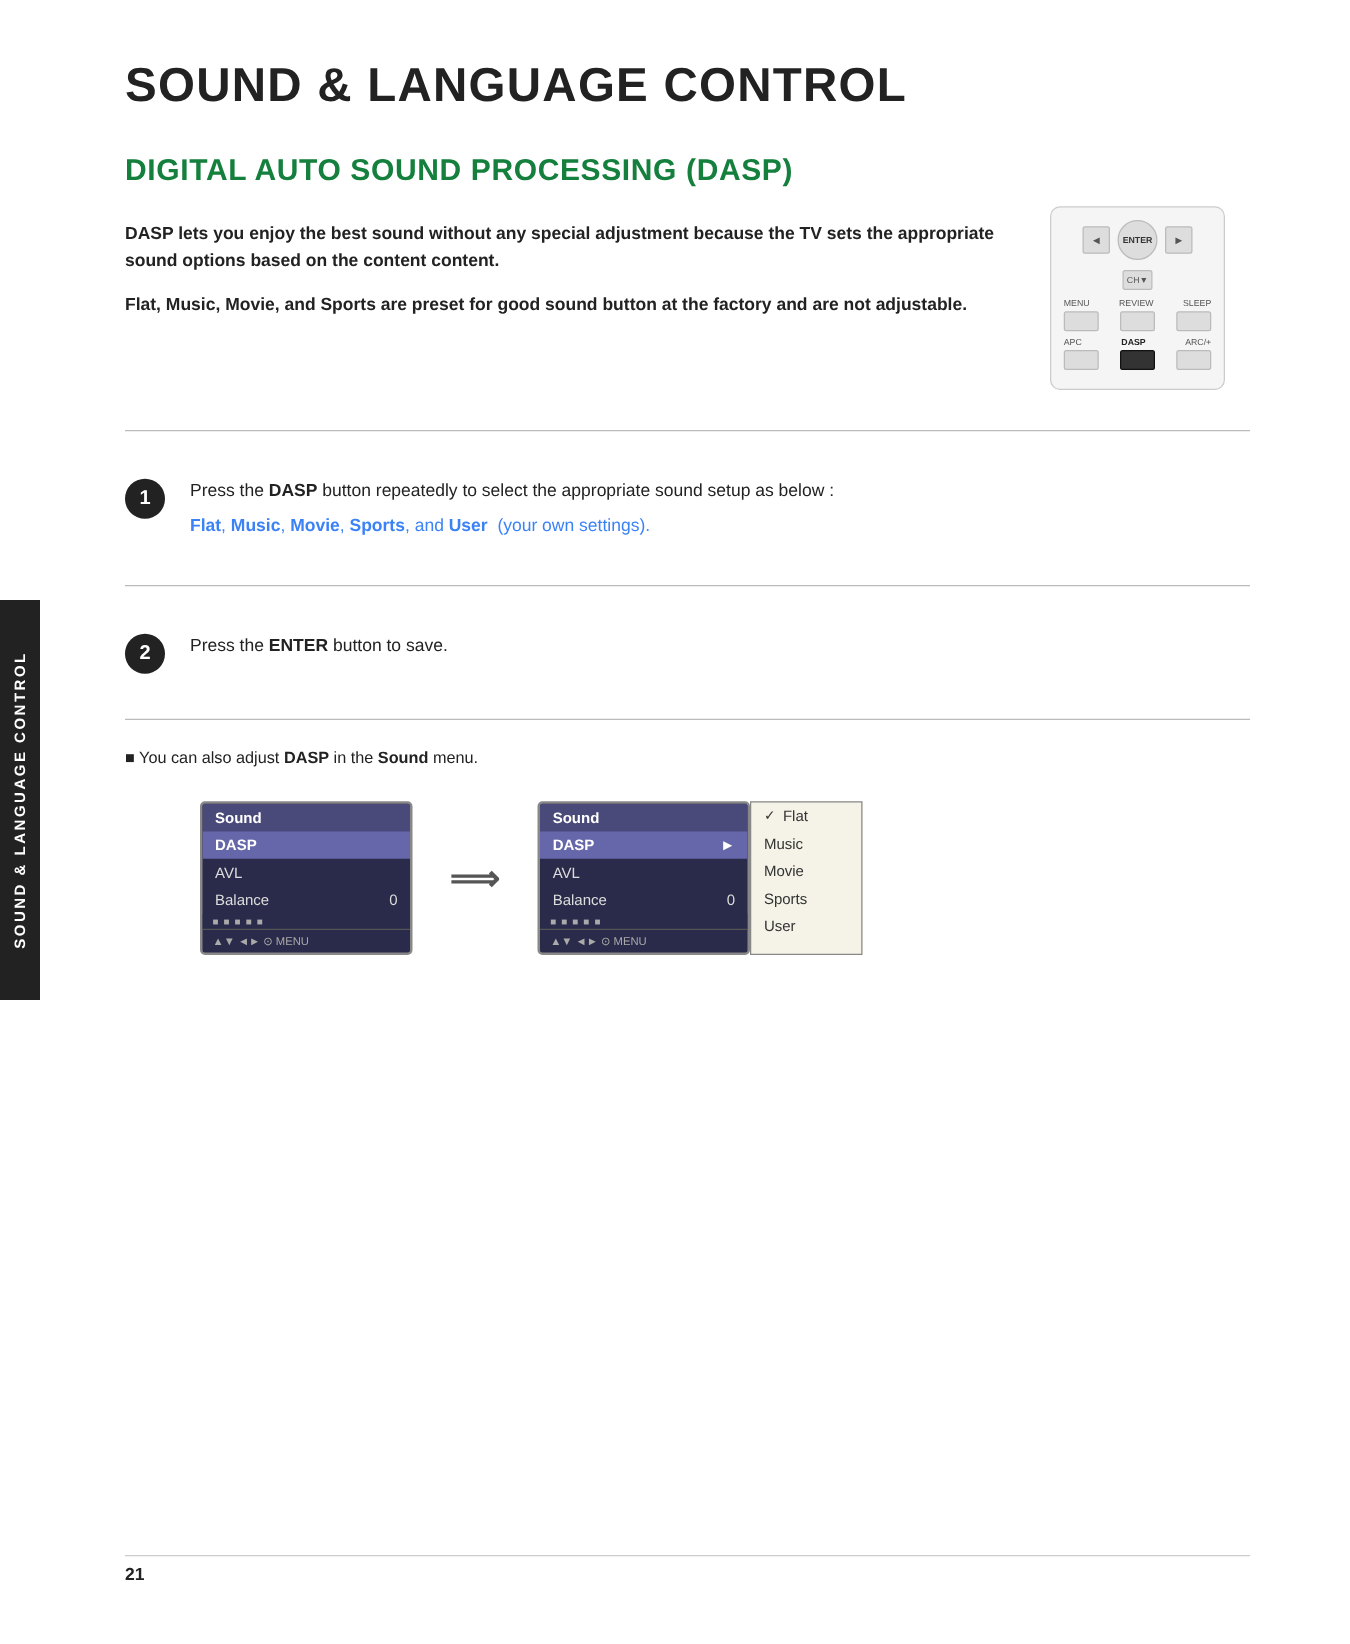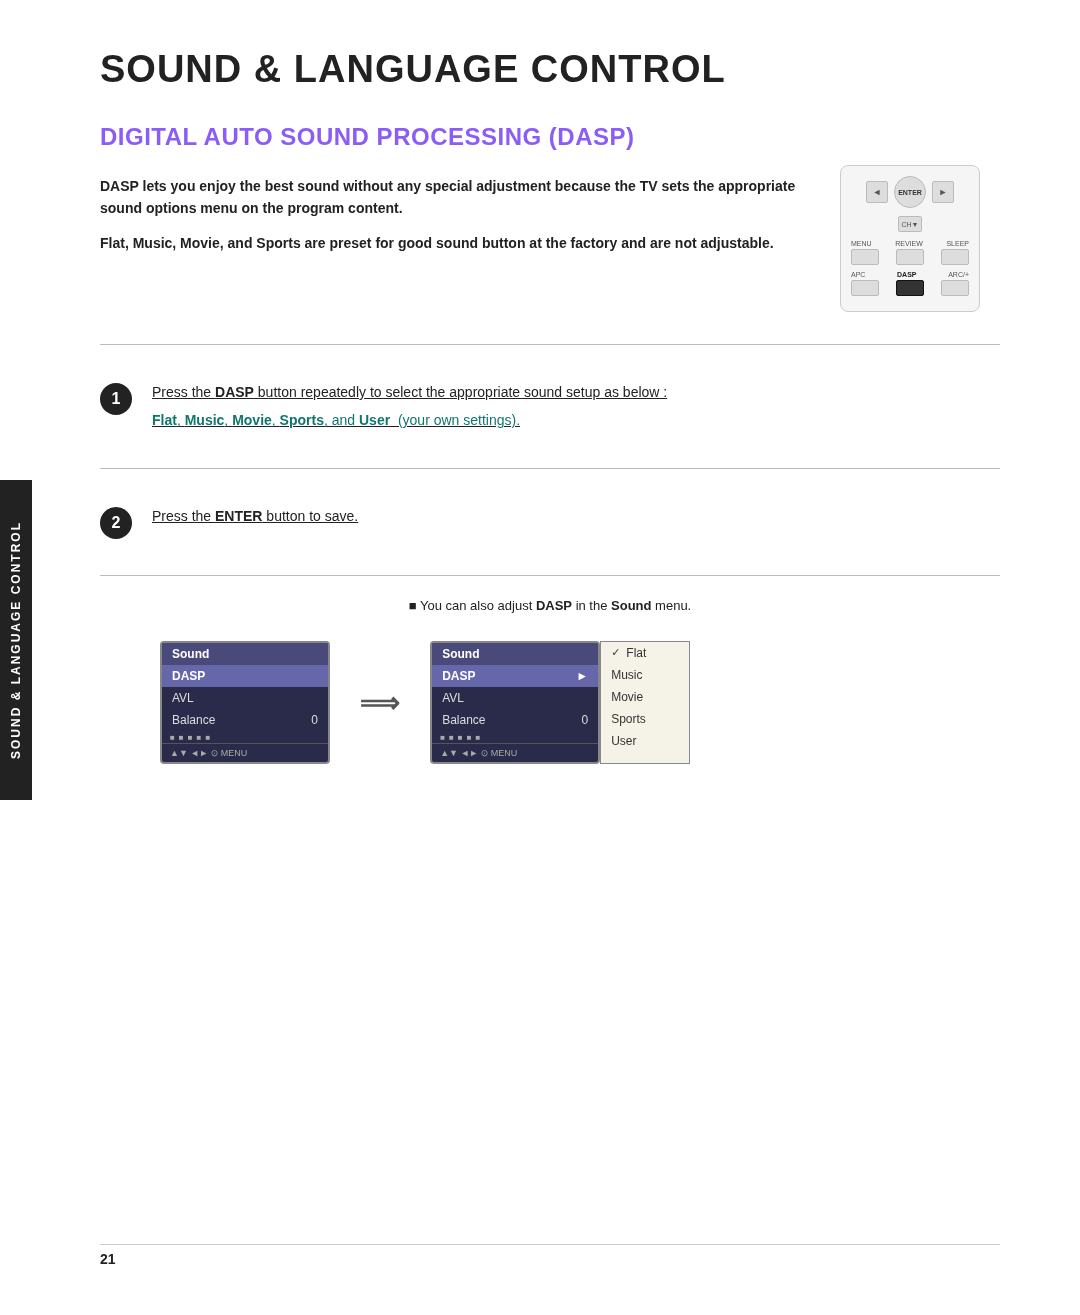--- a/index.html
+++ b/index.html
@@ -71,21 +71,21 @@
       color: #222;
       letter-spacing: 1px;
       margin-bottom: 32px;
       text-transform: uppercase;
     }
 
     
     .section-title {
       font-size: 24px;
       font-weight: bold;
-      color: #8b5cf6;
+      color: #15803d;
       margin-bottom: 24px;
       text-transform: uppercase;
       letter-spacing: 0.5px;
     }
 
     
     .content-row {
       display: flex;
       align-items: flex-start;
       gap: 40px;
@@ -238,41 +238,39 @@
       font-size: 16px;
       font-weight: bold;
       flex-shrink: 0;
       margin-top: 2px;
     }
 
     .step-content {
       font-size: 14px;
       color: #222;
       line-height: 1.6;
-      text-decoration: underline;
     }
 
     .step-content strong {
       font-weight: bold;
     }
 
     .bold-options {
       font-size: 14px;
-      color: #0f766e;
+      color: #3b82f6;
       line-height: 1.6;
       margin-top: 6px;
     }
 
     
     .note {
       font-size: 13px;
       color: #222;
       line-height: 1.6;
       margin: 16px 0 24px 0;
-      text-align: center;
     }
 
     .note strong {
       font-weight: bold;
     }
 
     
     .menu-screenshots {
       display: flex;
       align-items: center;
@@ -365,21 +363,21 @@
   <div class="side-tab">
     <span class="side-tab-text">SOUND &amp; LANGUAGE CONTROL</span>
   </div>
 
   <h1 class="main-title">SOUND &amp; LANGUAGE CONTROL</h1>
 
   <h2 class="section-title">DIGITAL AUTO SOUND PROCESSING (DASP)</h2>
 
   <div class="content-row">
     <div class="text-block">
-      <p class="intro-text">DASP lets you enjoy the best sound without any special adjustment because the TV sets the appropriate sound options menu on the program content.</p>
+      <p class="intro-text">DASP lets you enjoy the best sound without any special adjustment because the TV sets the appropriate sound options based on the content content.</p>
       <p class="intro-text2">Flat, Music, Movie, and Sports are preset for good sound button at the factory and are not adjustable.</p>
     </div>
 
     <div class="remote-container">
       <div class="remote">
 
         <div class="remote-top">
           <div class="remote-vol-btn">
             <span>◄</span>
           </div>

